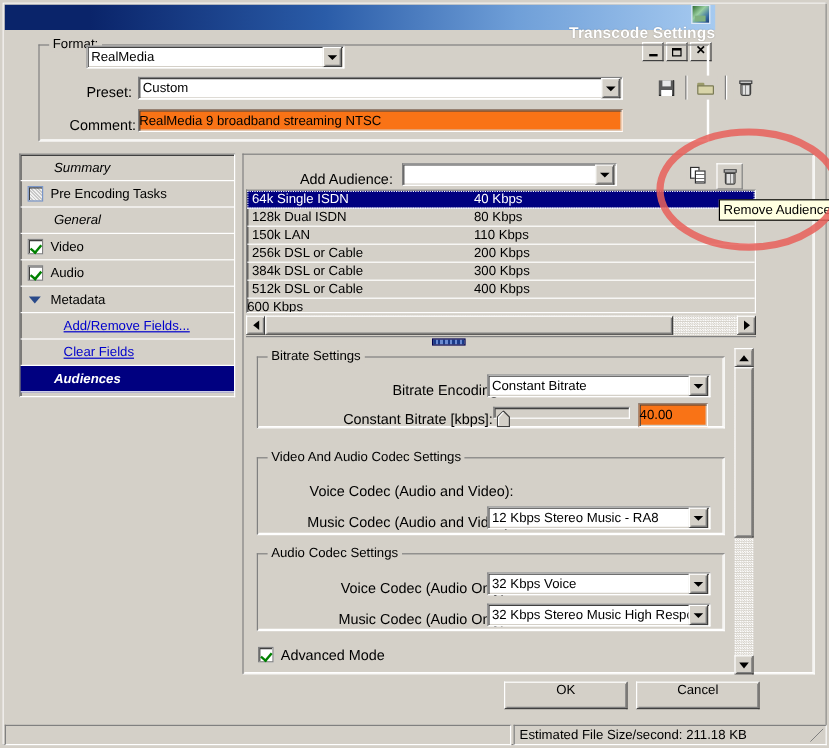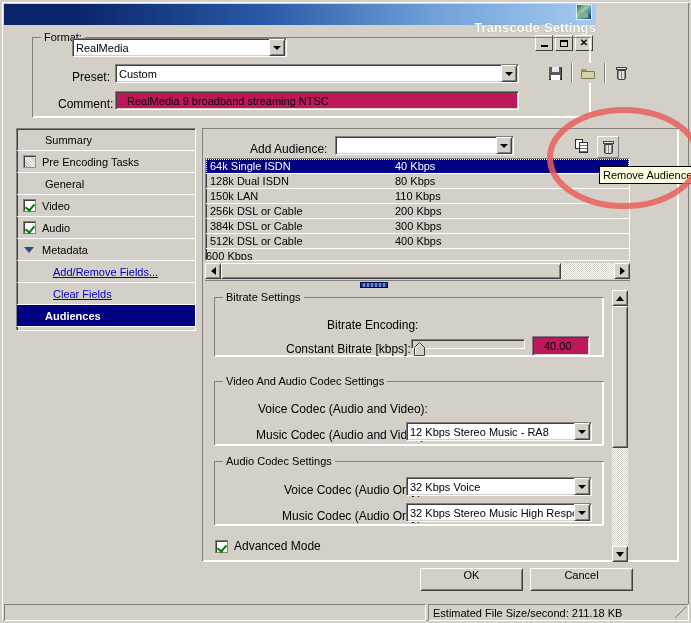--- a/index.html
+++ b/index.html
@@ -70,26 +70,26 @@
     pointer-events:none;
   }
   .group-label{
     position:absolute;top:-7px;left:8px;background:#d4d0c8;
     padding:0 3px;font-size:11px;color:#000;white-space:nowrap;
   }
 
   
   .lbl{font-size:12px;color:#000;white-space:nowrap;}
   .textbox{
-    background:#be185d;border:1px solid;
+    background:#f97316;border:1px solid;
     border-color:#808080 #fff #fff #808080;
     box-shadow:inset 1px 1px 0 #404040, inset -1px -1px 0 #d4d0c8;
     box-sizing:border-box;
     display:flex;align-items:center;
-    padding-left:11px;font-size:11px;overflow:hidden;white-space:nowrap;
+    padding-left:0;font-size:11px;overflow:hidden;white-space:nowrap;
   }
   .combo{
     background:#fff;border:1px solid;
     border-color:#808080 #fff #fff #808080;
     box-shadow:inset 1px 1px 0 #404040, inset -1px -1px 0 #d4d0c8;
     box-sizing:border-box;
     display:flex;align-items:center;
     padding-left:3px;font-size:11px;overflow:hidden;white-space:nowrap;
     position:relative;
   }
@@ -160,21 +160,21 @@
     height:22px;display:flex;align-items:center;
     border-bottom:1px solid #fff;
     box-sizing:border-box;position:relative;
     padding-left:6px;
   }
   .tree-row .tlabel{font-size:11px;white-space:nowrap;}
   .tree-row.selected{background:#000080;}
   .tree-row.selected .tlabel{color:#fff;font-weight:bold;}
   .tree-row.link .tlabel{color:#0000cc;text-decoration:underline;}
   .tree-row.link{padding-left:36px;}
-  .tree-row.indent-text{padding-left:28px;}
+  .tree-row.indent-text{padding-left:28px;font-style:italic;}
   .tree-row.has-box{padding-left:6px;}
   .tree-row.has-box .tlabel{margin-left:6px;}
 
   .cbox{
     width:13px;height:13px;box-sizing:border-box;
     border:1px solid #808080;background:#fff;
     box-shadow:inset 1px 1px 0 #404040;
     position:relative;flex:0 0 auto;
   }
   .cbox.checked:after{
@@ -283,21 +283,21 @@
     background:
       linear-gradient(135deg,transparent 45%,#808080 45% 55%,transparent 55%) 3px 3px/5px 5px no-repeat,
       linear-gradient(135deg,transparent 45%,#808080 45% 55%,transparent 55%) 6px 0px/5px 5px no-repeat,
       linear-gradient(135deg,transparent 45%,#808080 45% 55%,transparent 55%) 0px 6px/5px 5px no-repeat;
   }
 
   
   .annot{
     position:absolute;pointer-events:none;
   }
-  .checkbox-row{display:flex;align-items:flex-end;gap:6px;position:absolute;}
+  .checkbox-row{display:flex;align-items:flex-start;gap:6px;position:absolute;}
 </style>
 </head>
 <body>
 
 <div class="win">
 
   <div class="titlebar">
     <div class="title-icon"></div>
     <span class="title-text">Transcode Settings</span>
     <div class="title-btns">
@@ -454,20 +454,26 @@
 
   <div class="splitter" style="left:203px;top:278px;width:425px;">
     <div class="grip" style="left:155px;"></div>
   </div>
 
   <div class="group" style="left:212px;top:295px;width:390px;height:60px;">
     <div class="inner-border"></div>
     <span class="group-label">Bitrate Settings</span>
   </div>
   <span class="lbl" style="position:absolute;left:325px;top:316px;">Bitrate Encoding:</span>
+  <div class="combo" style="position:absolute;left:404px;top:310px;width:186px;height:19px;">
+    <span class="cval">Constant Bitrate</span>
+    <span class="combo-arrow">
+        <span class="arr-down"></span>
+      </span>
+  </div>
 
   <span class="lbl" style="position:absolute;left:284px;top:340px;">Constant Bitrate [kbps]:</span>
   <div class="slider-track" style="left:409px;top:337px;width:114px;"></div>
   <div class="slider-thumb" style="left: 412.09px; top: 340px;">
     <svg width="11" height="14" viewBox="0 0 11 14">
       <polygon points="5.5,0.5 10.5,5.5 10.5,13.5 0.5,13.5 0.5,5.5" fill="#d4d0c8" stroke="#404040" stroke-width="1"></polygon>
       <polyline points="5.5,1.5 1.5,5.8 1.5,12.5" fill="none" stroke="#ffffff" stroke-width="1"></polyline>
     </svg>
   </div>
   <div class="textbox" style="position:absolute;left:530px;top:334px;width:58px;height:20px;">

